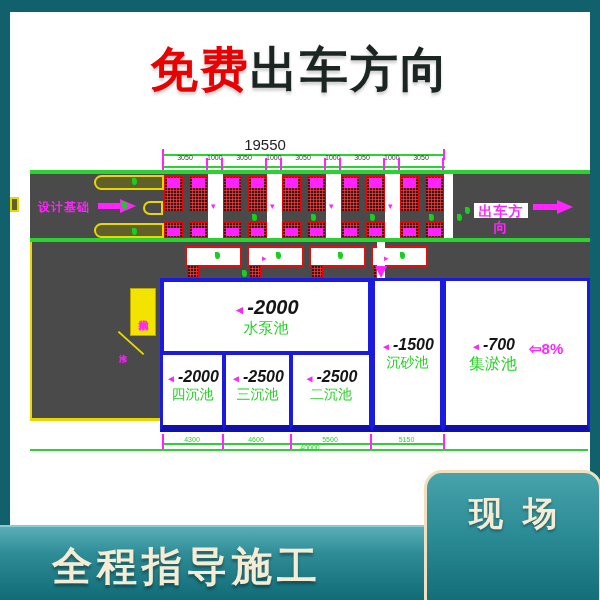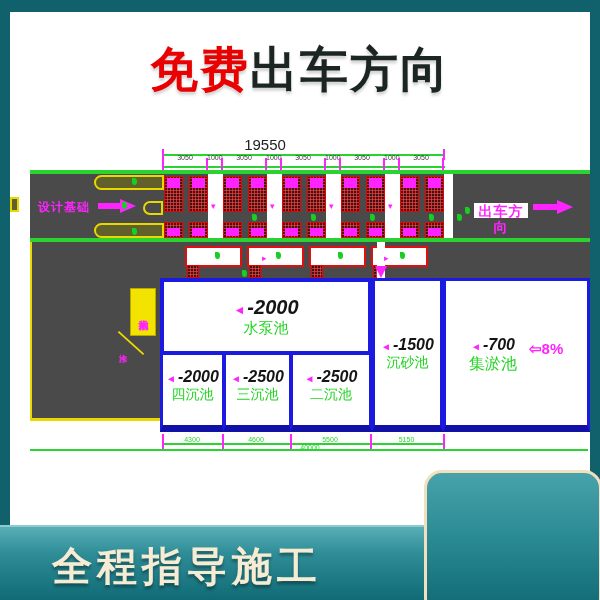--- a/index.html
+++ b/index.html
@@ -248,13 +248,14 @@
       <div class="mini" style="position: absolute; box-sizing: border-box; left: 378px; top: 190px;">▾</div>
       <div class="mini" style="position: absolute; box-sizing: border-box; left: 252px; top: 242px;">▸</div>
       <div class="mini" style="position: absolute; box-sizing: border-box; left: 374px; top: 242px;">▸</div>
     </div>
 </div>
 
 <div class="footer-bar">
   <div class="footer-text">全程指导施工</div>
 </div>
 <div class="corner-card">
+  <div class="card-line first">现场</div>
 </div>
 
 </body></html>

